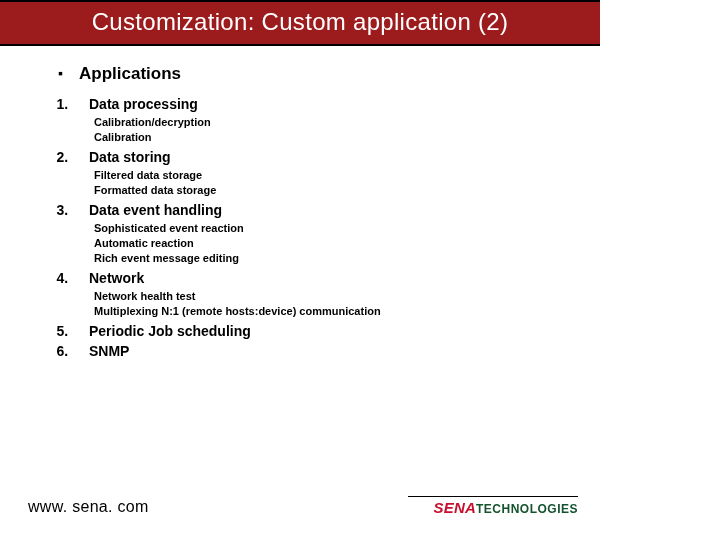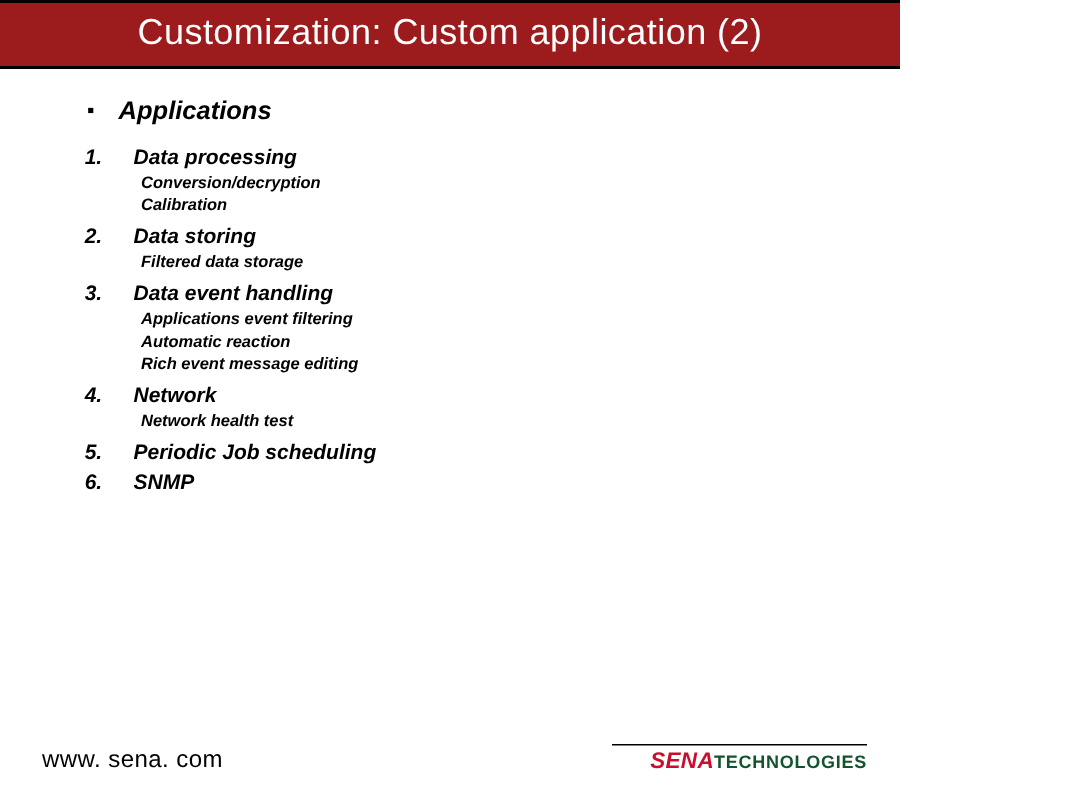--- a/index.html
+++ b/index.html
@@ -23,21 +23,20 @@
     border-top: 2px solid #000;
     border-bottom: 2px solid #000;
     color: #fff;
     text-align: center;
     font-size: 24px;
     padding: 6px 0 8px 0;
     letter-spacing: 0.3px;
   }
   .body {
     padding: 10px 28px 0 28px;
-    font-style: italic;
   }
   .section-head {
     font-weight: bold;
     font-size: 17px;
     margin: 8px 0 12px 30px;
   }
   .bullet-sq::before {
     content: "\25AA";
     color: #000;
     margin-right: 12px;
@@ -109,45 +108,47 @@
 
     <div class="section-head bullet-sq">
       <span>Applications</span>
     </div>
 
     <ol class="toplist">
 
       <li>
         <span class="num-label">Data processing</span>
         <div class="sublist">
-          <div class="sub">Conversion/decryption</div>
+          <div class="sub">Calibration/decryption</div>
           <div class="sub">Calibration</div>
         </div>
       </li>
 
       <li>
         <span class="num-label">Data storing</span>
         <div class="sublist">
           <div class="sub">Filtered data storage</div>
+          <div class="sub">Formatted data storage</div>
         </div>
       </li>
 
       <li>
         <span class="num-label">Data event handling</span>
         <div class="sublist">
-          <div class="sub">Applications event filtering</div>
+          <div class="sub">Sophisticated event reaction</div>
           <div class="sub">Automatic reaction</div>
           <div class="sub">Rich event message editing</div>
         </div>
       </li>
 
       <li>
         <span class="num-label">Network</span>
         <div class="sublist">
           <div class="sub">Network health test</div>
+          <div class="sub">Multiplexing N:1 (remote hosts:device) communication</div>
         </div>
       </li>
 
       <li>
         <span class="num-label">Periodic Job scheduling</span>
       </li>
 
       <li>
         <span class="num-label">SNMP</span>
       </li>

